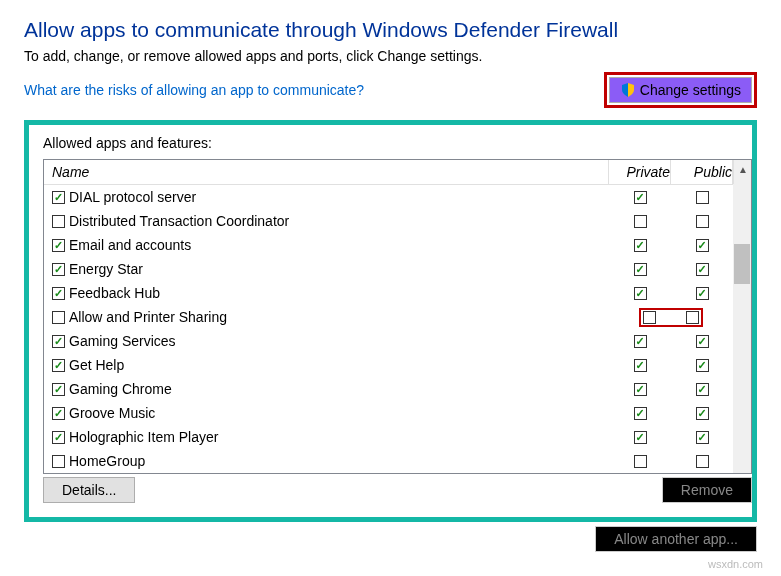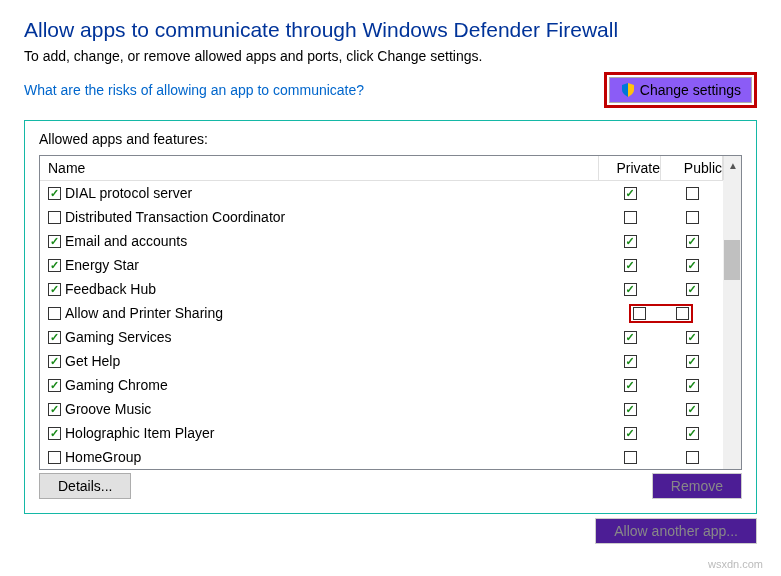--- a/index.html
+++ b/index.html
@@ -4,42 +4,42 @@
 <style>
 * { box-sizing: border-box; font-family: "Segoe UI", sans-serif; }
 body { margin: 0; padding: 18px 24px; background: #fff; width: 781px; font-size: 14px; color: #000; }
 .title { color: #003399; font-size: 21px; font-weight: 400; margin-bottom: 6px; }
 .subtitle { color: #000; font-size: 14px; margin-bottom: 8px; }
 .toprow { display: flex; justify-content: space-between; align-items: center; margin-bottom: 12px; gap: 43px; }
 .risk-link { color: #0066cc; font-size: 14px; cursor: pointer; }
 .change-btn-wrap { border: 3px solid #c00000; padding: 2px; }
 .change-btn { display: flex; align-items: center; gap: 4px; background: #8b5cf6; border: 1px solid #adadad; padding: 4px 10px; font-size: 14px; cursor: pointer; }
 .shield { width: 16px; height: 16px; }
-.panel { border: 1px solid #14b8a6; padding: 10px 14px 14px 14px; }
+.panel { border: 5px solid #14b8a6; padding: 10px 0 14px 14px; }
 .panel-label { font-size: 14px; margin-bottom: 8px; }
 .listbox { border: 1px solid #828790; position: relative; }
-.header-row { display: flex; border-bottom: 1px solid #e0e0e0; font-size: 14px; }
+.header-row { display: flex; border-bottom: 1px solid #e0e0e0; font-size: 14px; font-style: italic; }
 .col-name { flex: 1; padding: 4px 8px; border-right: 1px solid #e0e0e0; }
 .col-priv, .col-pub { width: 62px; text-align: right; padding: 4px 0; border-right: 1px solid #e0e0e0; }
 .col-scroll { width: 18px; text-align: center; background: #f0f0f0; border-left: 1px solid #e0e0e0; }
 .rows { max-height: 290px; overflow: hidden; position: relative; }
 .row { display: flex; font-size: 14px; height: 24px; align-items: center; }
 .row .name-cell { flex: 1; padding-left: 8px; display: flex; align-items: center; gap: 4px; }
 .row .priv-cell, .row .pub-cell { width: 62px; display: flex; justify-content: center; align-items: center; }
 .row .scroll-cell { width: 18px; background: #f0f0f0; }
 .cb { width: 13px; height: 13px; border: 1px solid #333; display: inline-flex; align-items: center; justify-content: center; background: #fff; }
 .cb.checked::after { content: "✓"; color: #1a8a1a; font-size: 11px; font-weight: bold; line-height: 1; }
 .hl { border: 2.5px solid #c00000; padding: 1px 2px; display: flex; gap: 30px; }
 .scrollbar { position: absolute; right: 0; top: 24px; bottom: 0; width: 18px; background: #f0f0f0; }
 .thumb { position: absolute; right: 1px; top: 60px; width: 16px; height: 40px; background: #c0c0c0; }
 .chev { position: absolute; right: 3px; font-size: 10px; color: #555; }
 .chev.up { top: 4px; }
 .btn-row { display: flex; justify-content: space-between; gap: 8px; margin-top: 3px; }
 .btn { background: #e1e1e1; border: 1px solid #adadad; padding: 4px 18px; font-size: 14px; min-width: 90px; cursor: pointer; }
-.btn.disabled { color: #888; background: #4c1d95; border-color: #ccc; cursor: default; }
+.btn.disabled { color: #888; background: #000000; border-color: #ccc; cursor: default; }
 .bottom-row { display: flex; justify-content: flex-end; margin-top: 4px; }
 .watermark { position: fixed; bottom: 6px; right: 18px; font-size: 11px; color: #bbb; }
 </style>
 </head>
 <body>
 
 <div class="title">Allow apps to communicate through Windows Defender Firewall</div>
 <div class="subtitle">To add, change, or remove allowed apps and ports, click Change settings.</div>
 
 <div class="toprow">

